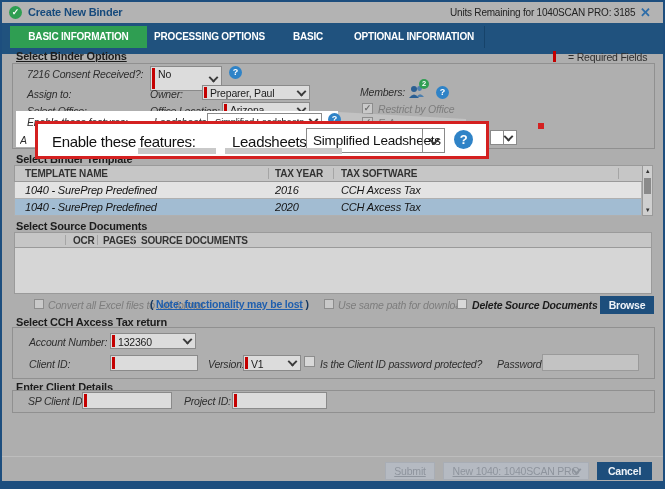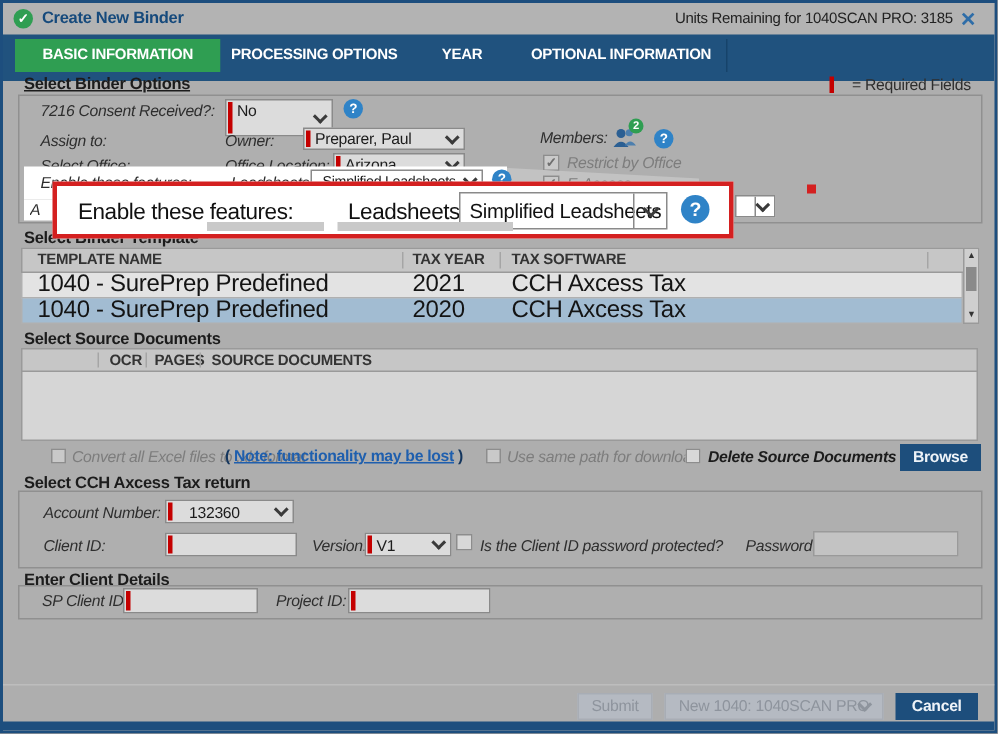--- a/index.html
+++ b/index.html
@@ -38,29 +38,29 @@
     border-right:2px solid #3a3a3a;border-bottom:2px solid #3a3a3a;
     transform:translateY(-70%) rotate(45deg);}
   .inp.disabled{background:#c3c3c3;border-color:#9a9a9a;}
   .help{border-radius:50%;background:#2f83c7;color:#fff;font-weight:bold;
     text-align:center;box-sizing:border-box;}
   .cb{width:11px;height:11px;background:#c9c9c9;border:1px solid #8d8d8d;box-sizing:border-box;
     font-size:9px;line-height:9px;text-align:center;color:#6f6f6f;font-weight:bold;}
   
   .thead{background:#c6c6c6;border:1px solid #9a9a9a;box-sizing:border-box;
     font-weight:bold;font-size:10px;color:#333;}
-  .trow{box-sizing:border-box;border:1px solid #b0b0b0;border-top:none;font-size:16px;color:#141414;}
+  .trow{box-sizing:border-box;border:1px solid #b0b0b0;border-top:none;font-size:11px;color:#141414;font-style:italic;}
   .vline{width:1px;background:#a5a5a5;}
   .scroll{background:#cfcfcf;border:1px solid #9a9a9a;box-sizing:border-box;}
   .sarrow{position:absolute;left:0;width:100%;text-align:center;font-size:6px;color:#333;}
   .thumb{position:absolute;left:1px;width:6px;background:#8a8a8a;}
   
   .btn{box-sizing:border-box;text-align:center;font-size:10.5px;line-height:17px;}
   .btn.navy{background:#1d4e7c;color:#eef3f8;font-weight:bold;}
-  .btn.dis{background:#b5bac2;color:#8e949d;border:1px solid #a8adb5;}
+  .btn.dis{background:#b5bac2;color:#8e949d;border:1px solid #a8adb5;text-decoration:underline;}
   .chev.gray{border-color:#8e949d;}
   
   .spot{background:#ffffff;}
   .wedge{background:#c2c2c2;clip-path:polygon(0 0,100% 35%,100% 100%,0 80%);}
   .callout{left:33px;top:119px;width:454px;height:38px;background:#ffffff;
     border:3px solid #d42020;box-sizing:border-box;z-index:30;}
   .callout .biglbl{position:absolute;top:9px;font-size:15px;color:#111;letter-spacing:-0.3px;}
   .callout .bigdd{position:absolute;left:268px;top:4px;width:139px;height:25px;
     background:#fff;border:1px solid #8a8a8a;box-sizing:border-box;}
   .callout .bigdd .txt{position:absolute;left:6px;top:4px;font-size:13.5px;color:#111;}
@@ -80,21 +80,21 @@
   <div class="abs titlebar">
     <div class="abs title-check">✓</div>
     <div class="abs title-text">Create New Binder</div>
     <div class="abs units-text">Units Remaining for 1040SCAN PRO: 3185</div>
     <div class="abs close-x">✕</div>
   </div>
 
   <div class="abs tabbar">
     <div class="tab active" style="left:8px;width:137px;">BASIC INFORMATION</div>
     <div class="tab" style="left:145px;width:125px;">PROCESSING OPTIONS</div>
-    <div class="tab" style="left:270px;width:72px;">YEAR</div>
+    <div class="tab" style="left:270px;width:72px;">BASIC</div>
     <div class="tab" style="left:342px;width:140px;">OPTIONAL INFORMATION</div>
   </div>
 
   <div class="abs heading" style="left:14px;top:48px;text-decoration:underline;">Select Binder Options</div>
   <div class="abs reqbar" style="left:551px;top:49px;"></div>
   <div class="abs" style="left:566px;top:49px;font-size:10.5px;">= Required Fields</div>
 
   <div class="abs panel" style="left:10px;top:61px;width:643px;height:86px;"></div>
 
   <div class="abs lbl" style="left:25px;top:66px;">7216 Consent Received?:</div>
@@ -171,21 +171,21 @@
   <div class="abs thead" style="left:12px;top:163px;width:638px;height:17px;line-height:16px;">
     <span style="position:absolute;left:10px;">TEMPLATE NAME</span>
     <span style="position:absolute;left:260px;">TAX YEAR</span>
     <span style="position:absolute;left:326px;">TAX SOFTWARE</span>
     <span class="vline" style="position:absolute;left:253px;top:2px;bottom:2px;"></span>
     <span class="vline" style="position:absolute;left:318px;top:2px;bottom:2px;"></span>
     <span class="vline" style="position:absolute;left:603px;top:2px;bottom:2px;"></span>
   </div>
   <div class="abs trow" style="left:12px;top:180px;width:628px;height:17px;line-height:16px;background:#e3e3e3;">
     <span style="position:absolute;left:10px;">1040 - SurePrep Predefined</span>
-    <span style="position:absolute;left:260px;">2021</span>
+    <span style="position:absolute;left:260px;">2016</span>
     <span style="position:absolute;left:326px;">CCH Axcess Tax</span>
   </div>
   <div class="abs trow" style="left:12px;top:197px;width:628px;height:17px;line-height:16px;background:#a2bcd2;">
     <span style="position:absolute;left:10px;">1040 - SurePrep Predefined</span>
     <span style="position:absolute;left:260px;">2020</span>
     <span style="position:absolute;left:326px;">CCH Axcess Tax</span>
   </div>
   <div class="abs scroll" style="left:640px;top:163px;width:11px;height:51px;">
     <span class="sarrow" style="top:2px;">▲</span>
     <span class="thumb" style="top:12px;height:16px;width:7px;"></span>
@@ -213,21 +213,21 @@
   <div class="abs cb" style="left:322px;top:297px;width:10px;height:10px;"></div>
   <div class="abs lbl dis" style="left:336px;top:297px;">Use same path for download</div>
   <div class="abs cb" style="left:455px;top:297px;width:10px;height:10px;background:#d8d8d8;"></div>
   <div class="abs lbl" style="left:470px;top:297px;color:#1c1c1c;font-weight:bold;">Delete Source Documents</div>
   <div class="abs btn navy" style="left:598px;top:294px;width:54px;height:18px;line-height:18px;">Browse</div>
 
   <div class="abs heading" style="left:14px;top:314px;">Select CCH Axcess Tax return</div>
   <div class="abs panel" style="left:10px;top:325px;width:643px;height:52px;"></div>
   <div class="abs lbl" style="left:27px;top:334px;">Account Number:</div>
   <div class="abs dd req" style="left:108px;top:331px;width:86px;height:16px;">
-    <span class="txt" style="top:2px;margin-left:8px;">132360</span>
+    <span class="txt" style="top:2px;">132360</span>
     <span class="chev"></span>
   </div>
   <div class="abs lbl" style="left:27px;top:356px;">Client ID:</div>
   <div class="abs inp req" style="left:108px;top:353px;width:88px;height:16px;"></div>
   <div class="abs lbl" style="left:206px;top:356px;">Version:</div>
   <div class="abs dd req" style="left:241px;top:353px;width:58px;height:16px;">
     <span class="txt" style="top:2px;">V1</span>
     <span class="chev"></span>
   </div>
   <div class="abs cb" style="left:302px;top:354px;background:#d8d8d8;"></div>

